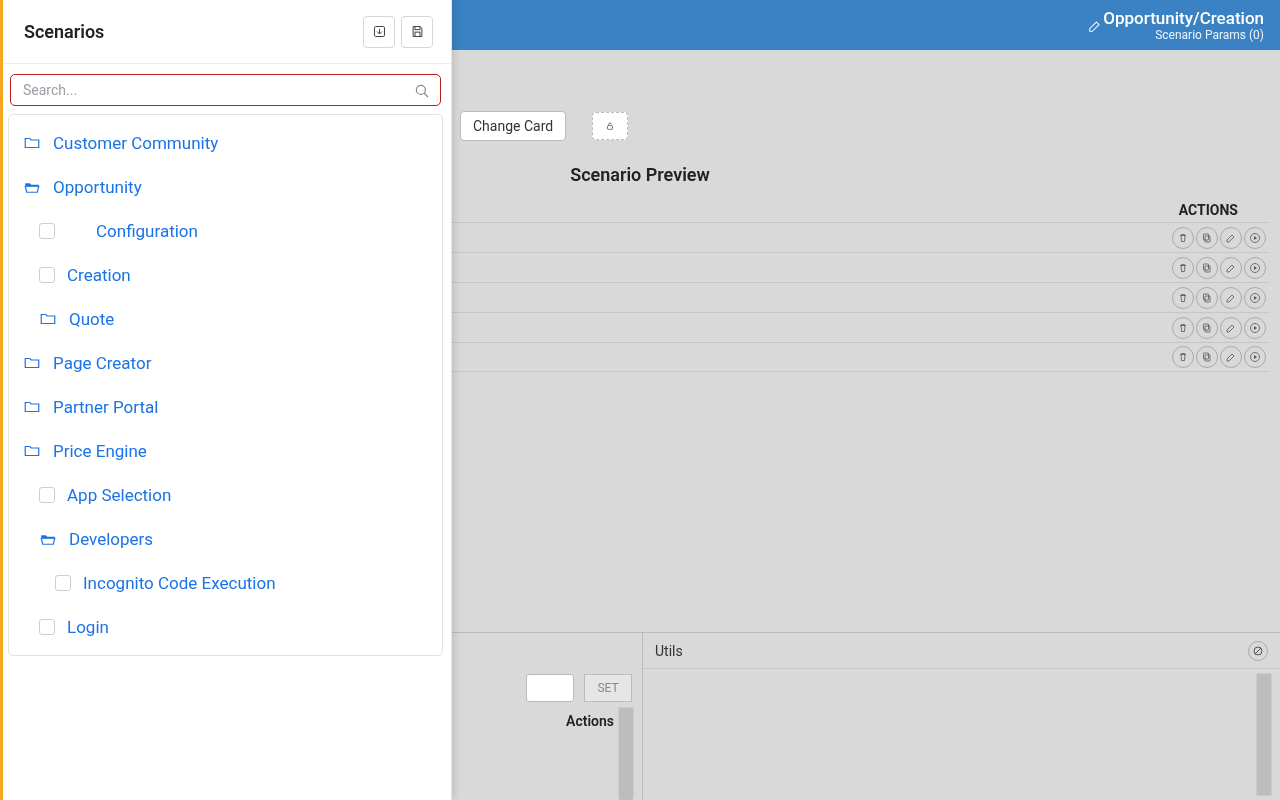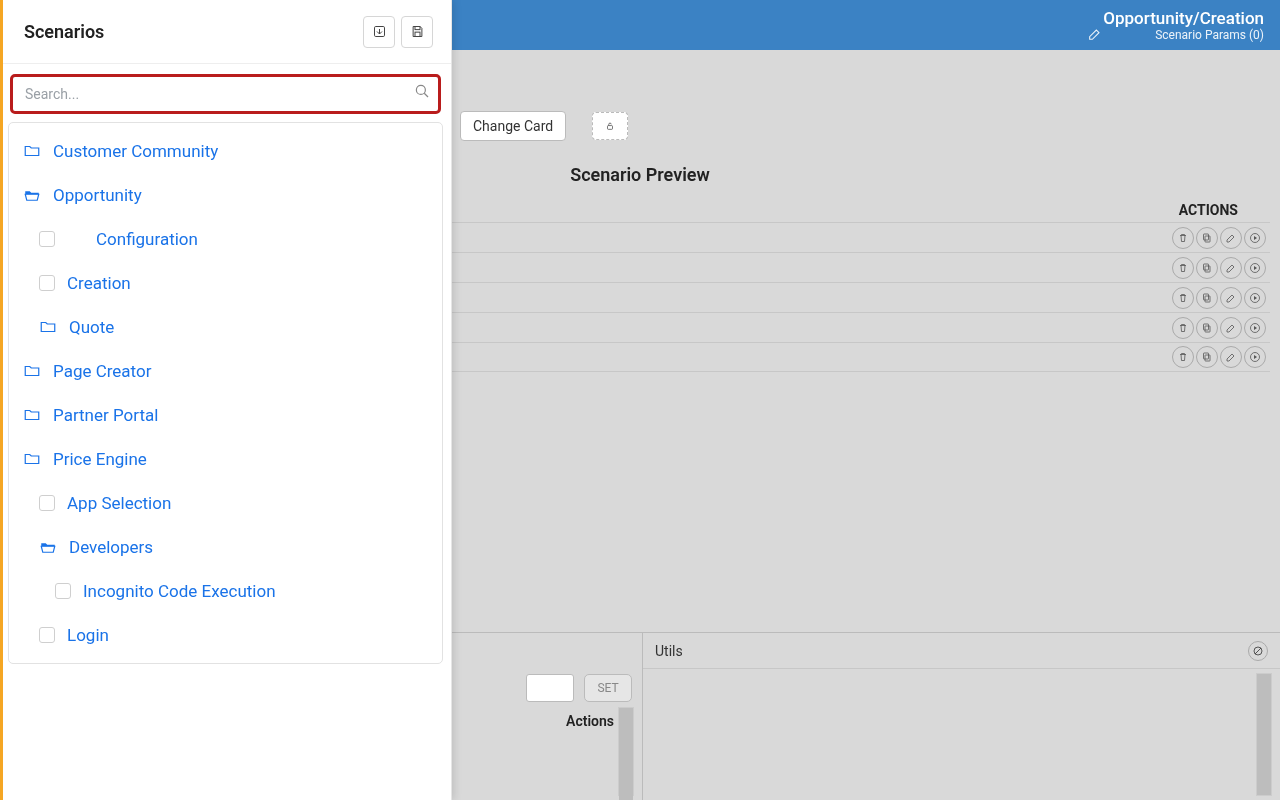--- a/index.html
+++ b/index.html
@@ -1,21 +1,21 @@
 <!DOCTYPE html>
 <html><head>
 <meta charset="utf-8">
 <style>
   * { box-sizing: border-box; margin: 0; padding: 0; font-family: -apple-system, BlinkMacSystemFont, "Segoe UI", Roboto, Helvetica, Arial, sans-serif; }
   html, body { width: 1280px; height: 800px; overflow: hidden; background: #fff; }
   .app { position: relative; width: 1280px; height: 800px; }
 
   
   .topbar { position: absolute; top:0; left:0; right:0; height:50px; background:#3b82c4; display:flex; align-items:center; justify-content:flex-end; padding:0 16px; color:#fff; }
-  .topbar .title-wrap { display:flex; align-items:flex-end; gap:0; }
+  .topbar .title-wrap { display:flex; align-items:center; gap:0; }
   .topbar .edit-ic { width:16px; height:16px; margin-top:2px; opacity:0.9; }
   .topbar .titles { display:flex; flex-direction:column; align-items:flex-end; line-height:1.2; }
   .topbar .title { font-size:17px; font-weight:500; }
   .topbar .subtitle { font-size:12px; opacity:0.9; }
 
   
   .bg { position:absolute; top:50px; left:0; right:0; bottom:0; background:#d9d9d9; }
 
   .bg .toolbar { position:absolute; top:55px; left:0; right:0; height:42px; display:flex; align-items:center; gap:26px; padding-left:460px; }
   .bg .btn { background:#fff; border:1px solid #bbb; border-radius:4px; padding:6px 12px; font-size:14px; color:#333; }
@@ -32,38 +32,38 @@
   .bg .row-actions { display:flex; gap:2px; }
   .bg .row-actions .ic { width:22px; height:22px; border:1px solid #aaa; border-radius:11px; display:flex; align-items:center; justify-content:center; color:#555; }
   .bg .row-actions svg { width:12px; height:12px; }
 
   .bg .lower { position:absolute; top:582px; left:0; right:0; bottom:0; display:flex; }
   .bg .lower-left { width:642px; border-top:1px solid #bbb; position:relative; }
   .bg .lower-right { flex:1; border-top:1px solid #bbb; border-left:1px solid #bbb; position:relative; }
   .bg .panel-head { height:36px; display:flex; align-items:center; justify-content:space-between; padding:0 12px; font-size:14px; color:#333; border-bottom:1px solid #c7c7c7; }
   .bg .set-row { position:absolute; top:40px; left:0; right:10px; height:30px; display:flex; align-items:center; justify-content:flex-end; gap:10px; }
   .bg .set-input { width:48px; height:28px; border:1px solid #bbb; border-radius:3px; background:#fff; }
-  .bg .set-btn { width:48px; height:28px; border:1px solid #bbb; border-radius:5px; background:#e6e6e6; color:#888; font-size:12px; }
+  .bg .set-btn { width:48px; height:28px; border:1px solid #bbb; border-radius:0; background:#e6e6e6; color:#888; font-size:12px; }
   .bg .actions-col { position:absolute; top:80px; right:28px; font-size:14px; font-weight:600; color:#222; }
   .bg .scroll-track { position:absolute; top:74px; right:8px; bottom:4px; width:16px; background:#e3e3e3; border:1px solid #ccc; }
   .bg .scroll-thumb { position:absolute; top:0; left:0; right:0; height:120px; background:#bdbdbd; }
   .bg .clear-ic { width:20px; height:20px; border:1px solid #aaa; border-radius:10px; display:flex; align-items:center; justify-content:center; }
 
   
   .panel { position:absolute; top:0; left:0; width:452px; height:800px; background:#fff; box-shadow: 2px 0 8px rgba(0,0,0,0.12); border-right:1px solid #e5e5e5; display:flex; flex-direction:column; }
   .panel .orange { position:absolute; left:0; top:0; bottom:0; width:3px; background:#f5a623; }
   .panel-header { height:64px; display:flex; align-items:center; justify-content:space-between; padding:0 18px 0 24px; border-bottom:1px solid #eee; }
   .panel-header h1 { font-size:18px; font-weight:600; color:#222; }
   .panel-header .hbtns { display:flex; gap:6px; }
   .icon-btn { width:32px; height:32px; border:1px solid #d6d6d6; border-radius:4px; background:#fff; display:flex; align-items:center; justify-content:center; color:#444; }
   .icon-btn svg { width:15px; height:15px; }
 
   .search-wrap { padding:10px 10px 8px 10px; }
   .search { position:relative; }
-  .search input { width:100%; height:40px; border:3px solid #b91c1c; border-radius:5px; padding:0 36px 0 12px; font-size:14px; color:#333; outline:none; }
+  .search input { width:100%; height:32px; border:1px solid #b91c1c; border-radius:5px; padding:0 36px 0 12px; font-size:14px; color:#333; outline:none; }
   .search input::placeholder { color:#9aa0a6; }
   .search .s-ic { position:absolute; right:10px; top:8px; color:#888; }
 
   .tree-container { margin:0 8px 8px 8px; border:1px solid #e2e2e2; border-radius:5px; padding:6px 0; overflow-y:auto; }
   .tree { list-style:none; }
   .tree li { list-style:none; }
   .node { display:flex; align-items:center; height:44px; padding-left:14px; gap:12px; font-size:17px; color:#1a73e8; cursor:pointer; }
   .node .fic { width:18px; height:18px; flex:0 0 18px; display:flex; align-items:center; justify-content:center; color:#1a73e8; }
   .node .chk { width:16px; height:16px; border:1.5px solid #cfcfcf; border-radius:3px; flex:0 0 16px; }
   .children { padding-left:16px; }

